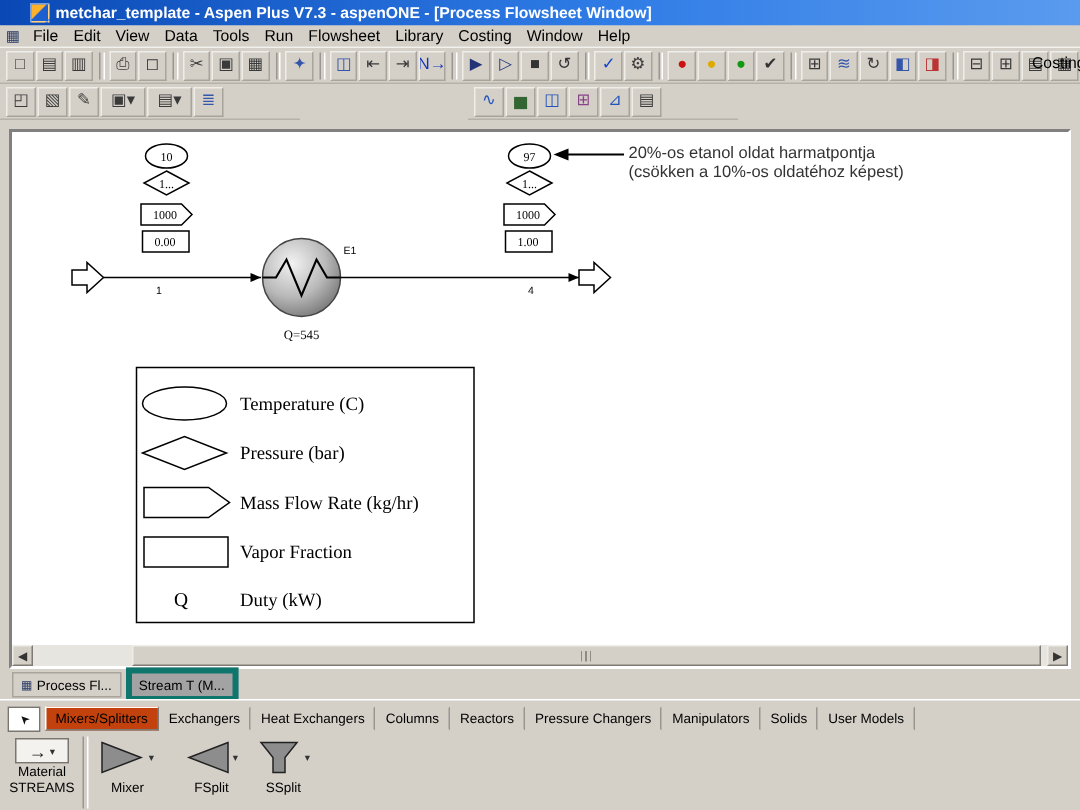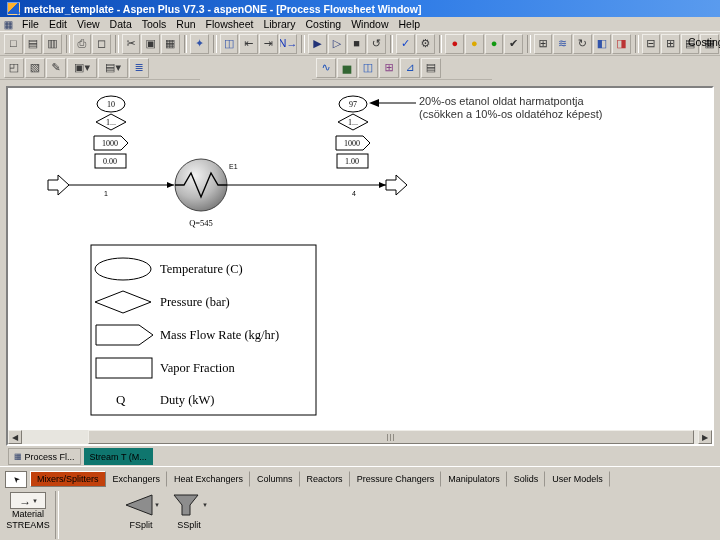--- a/index.html
+++ b/index.html
@@ -1,21 +1,21 @@
 <!DOCTYPE html>
 <html><head>
 <meta charset="utf-8">
 <style>
   html,body{margin:0;padding:0}
   body{width:720px;height:540px;overflow:hidden;background:#d4d0c8;
        font-family:"Liberation Sans",sans-serif;color:#000;position:relative}
   
   .titlebar{position:absolute;left:0;top:0;width:720px;height:17px;
     background:linear-gradient(90deg,#0a49b5,#2e7be6 55%,#5a9bee);
-    display:flex;align-items:center;padding-left:7px;box-sizing:border-box}
+    display:flex;align-items:center;padding-left:20px;box-sizing:border-box}
   .appicon{width:11px;height:11px;margin-right:4px;border:1px solid rgba(255,255,255,.4);
     background:linear-gradient(135deg,#ffb12b 0 45%,#1d5fd0 45%)}
   .title{color:#fff;font-size:10.5px;font-weight:bold;white-space:nowrap}
   
   .menubar{position:absolute;left:0;top:17px;width:720px;height:14px;display:flex;
     align-items:center;font-size:10.5px;background:#d4d0c8;border-bottom:1px solid #c0bcb4}
   .childicon{width:13px;text-align:center;font-size:10px;color:#2a3b66;margin:0 2px}
   .mi{padding:0 5px;white-space:nowrap;cursor:default}
   
   .toolbar{position:absolute;left:0;display:flex;align-items:center;padding-left:4px;
@@ -45,21 +45,21 @@
     border:1px solid;border-color:#efede8 #807c75 #807c75 #efede8;box-sizing:border-box}
   .hthumb::after{content:"";position:absolute;left:50%;top:3px;width:9px;height:7px;margin-left:-4px;
     background:repeating-linear-gradient(90deg,#908c84 0 1px,transparent 1px 3px)}
   .svser{font-family:"Liberation Serif",serif}
   .svsans{font-family:"Liberation Sans",sans-serif}
   
   .wtabs{position:absolute;left:0;top:448px;width:720px;height:17px;display:flex;
     align-items:center;padding-left:8px}
   .wtab{height:15px;display:inline-flex;align-items:center;font-size:9px;padding:0 5px;
     margin-right:3px;background:#d4d0c8;border:1px solid #a8a49c;white-space:nowrap}
-  .wtab.sel{border:1px solid #0f766e;background:#0f766e}
+  .wtab.sel{border:4px solid #0f766e;background:#a3a3a3}
   .wtabicon{font-size:8px;color:#2a3b66;margin-right:3px}
   
   .library{position:absolute;left:0;top:466px;width:720px;height:74px;background:#d4d0c8;
     border-top:1px solid #ffffff}
   .pointerbtn{position:absolute;left:5px;top:4px;width:20px;height:15px;background:#fff;
     border:1px solid #7a766f;display:flex;align-items:center;justify-content:center;
     font-size:8px;color:#111}
   .pointerbtn span{display:inline-block;transform:rotate(-135deg)}
   #libtabs{position:absolute;left:30px;top:4px;height:16px;display:flex;font-size:9px;align-items:stretch}
   .libtab{display:flex;align-items:center;padding:0 6px;white-space:nowrap;
@@ -278,20 +278,29 @@
     <div class="streamsel">
       <div class="sicon">
         <span class="arrowg">→</span>
         <span class="ddm">▾</span>
       </div>
       <div class="slbl">Material</div>
       <div class="slbl">STREAMS</div>
     </div>
     <div class="psep"></div>
 
+    <div class="model" id="model-mixer">
+      <div class="micon">
+        <svg width="30" height="24" viewBox="0 0 30 24">
+          <polygon points="1,2 27,12 1,22" fill="#8d8d8d" stroke="#222222"></polygon>
+        </svg>
+        <span class="ddm">▾</span>
+      </div>
+      <div class="mlabel">Mixer</div>
+    </div>
 
     <div class="model" id="model-fsplit">
       <div class="micon">
         <svg width="30" height="24" viewBox="0 0 30 24">
           <polygon points="29,2 3,12 29,22" fill="#8d8d8d" stroke="#222222"></polygon>
         </svg>
         <span class="ddm">▾</span>
       </div>
       <div class="mlabel">FSplit</div>
     </div>

